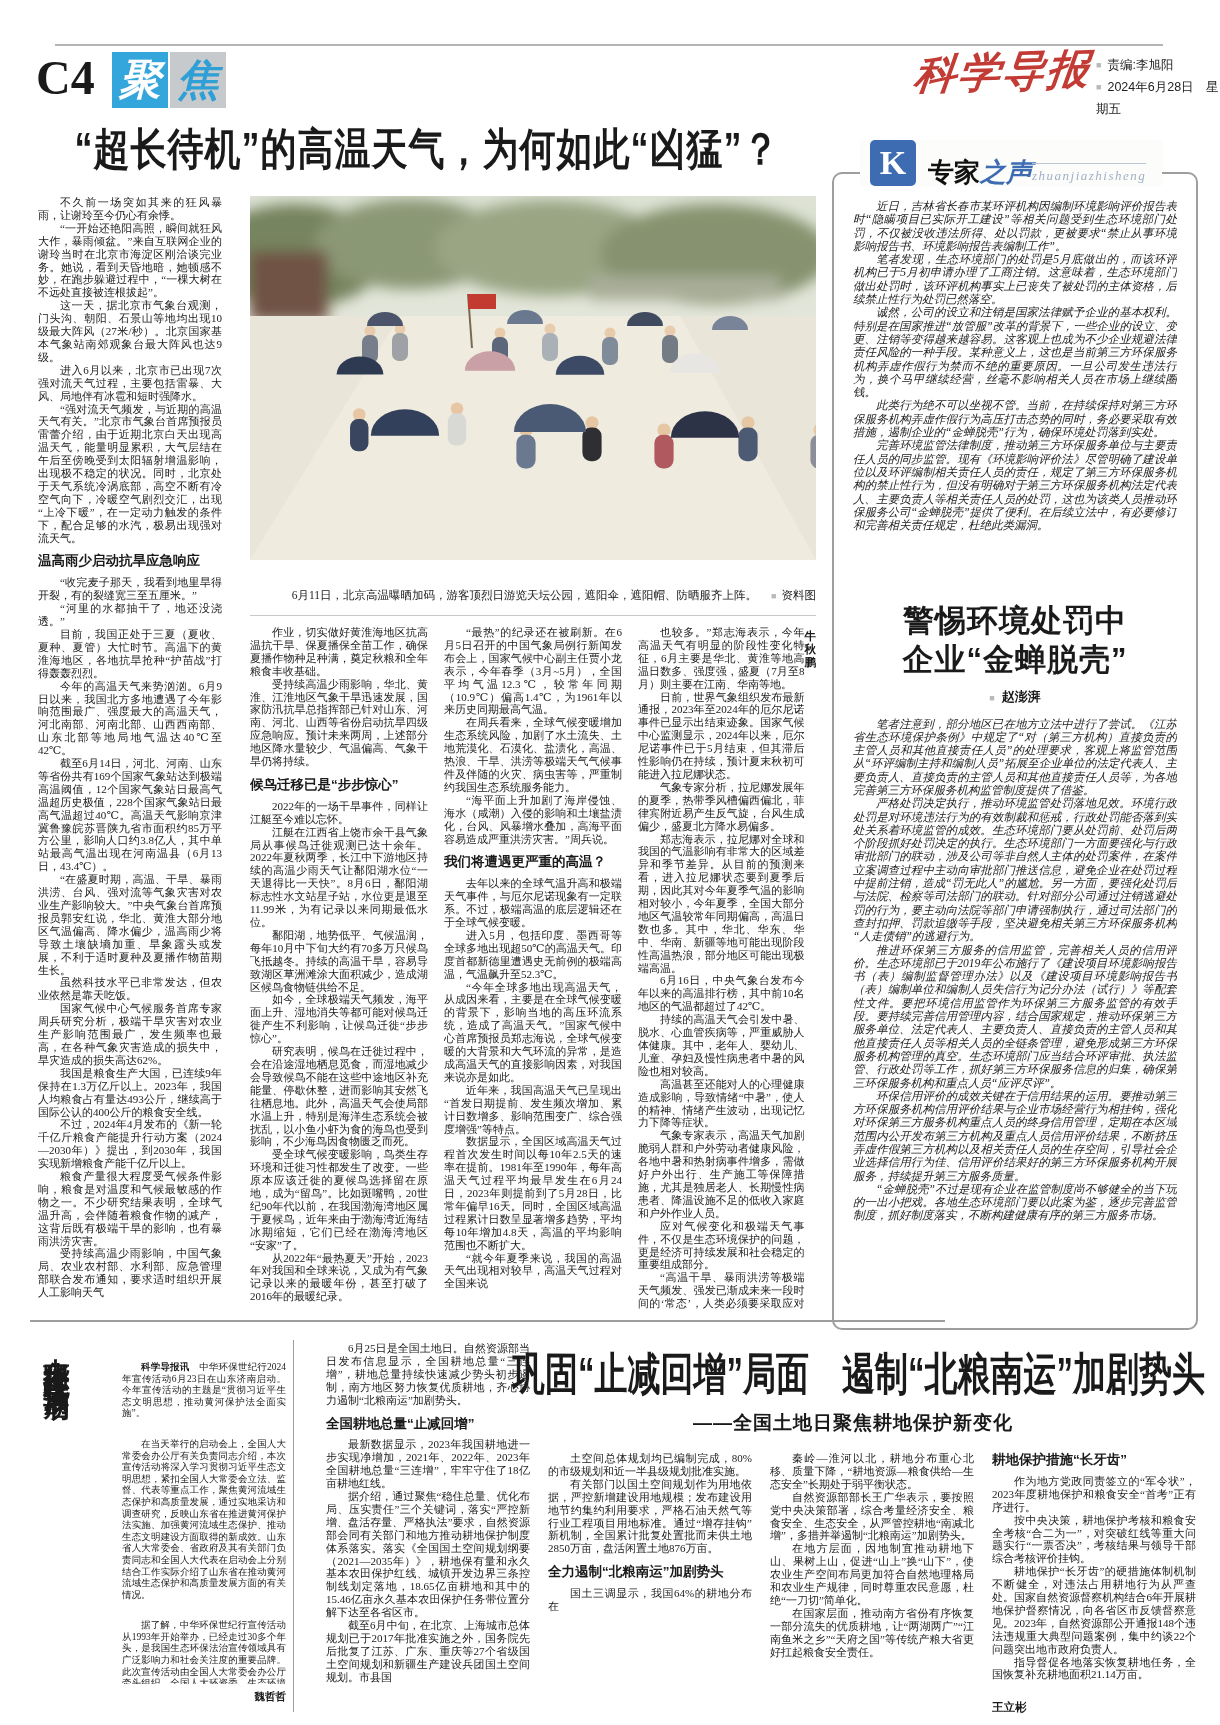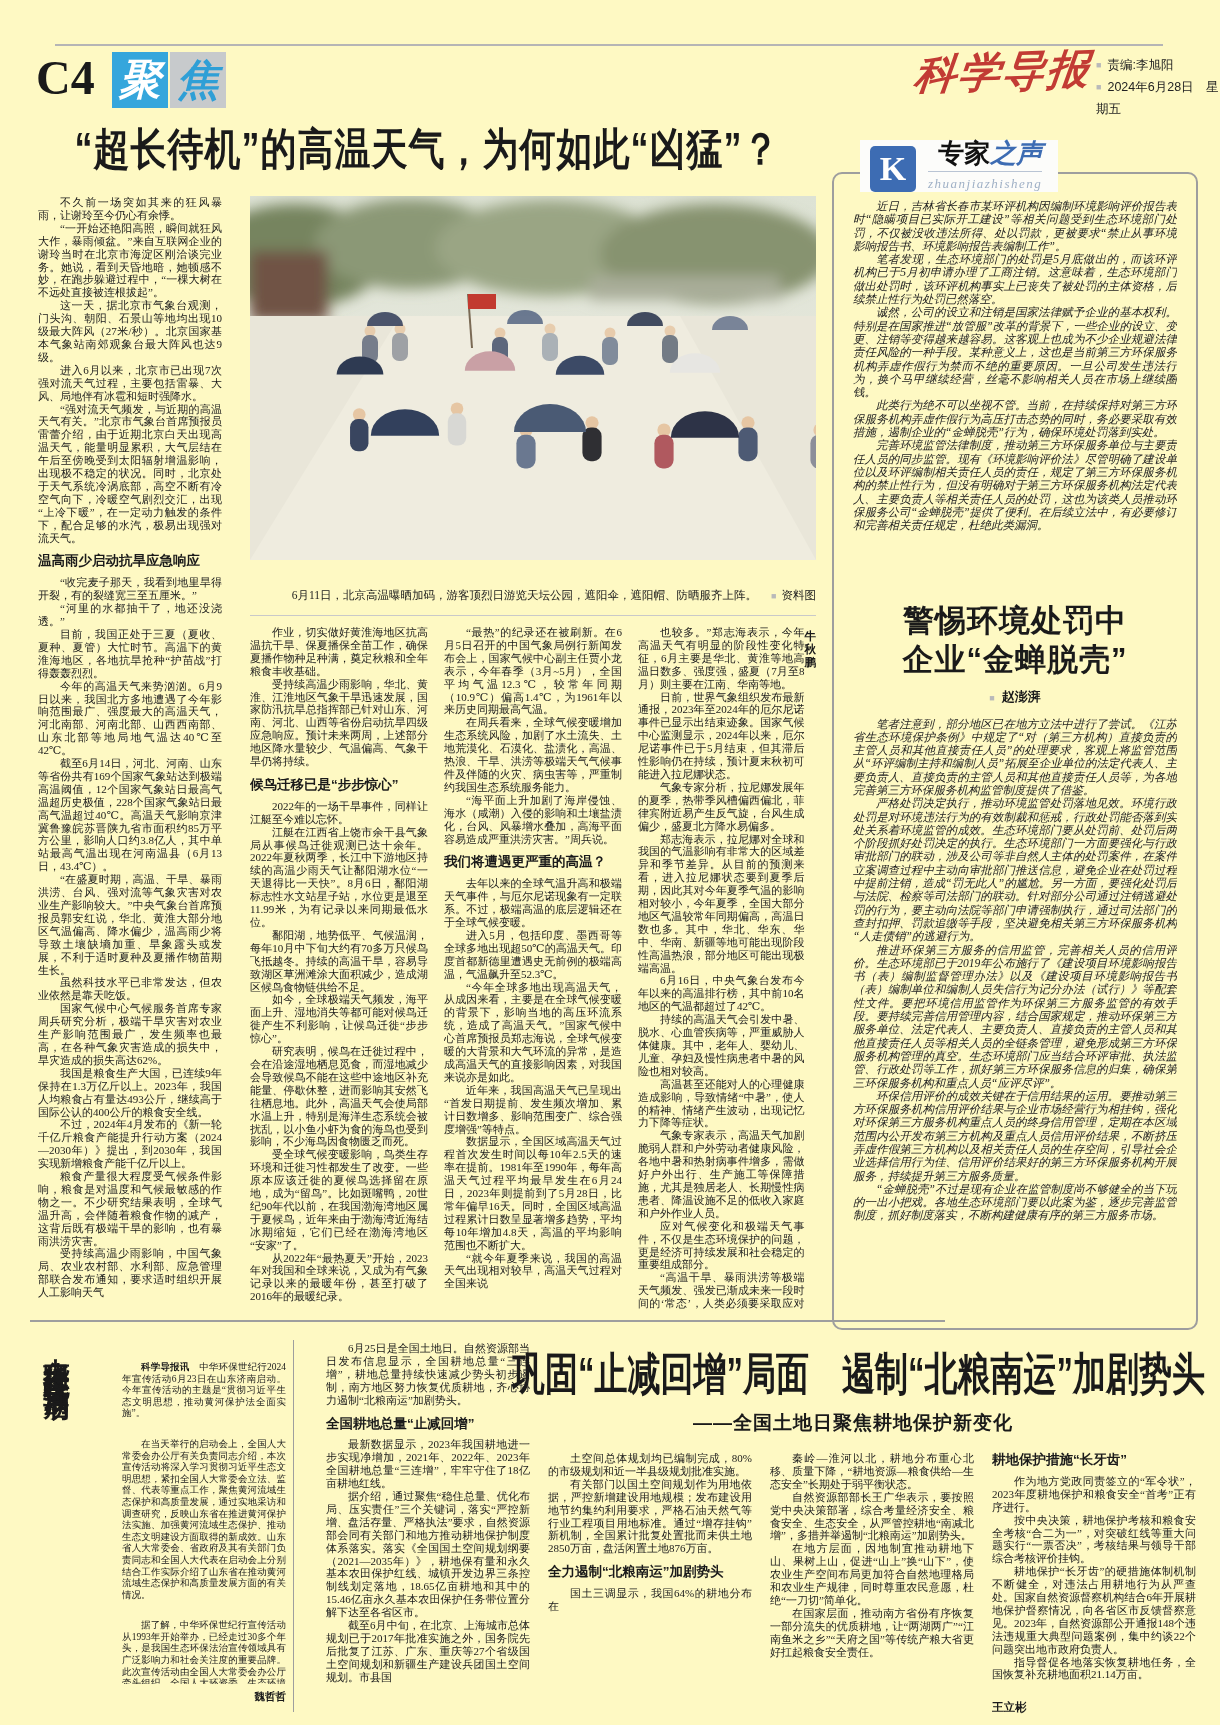--- a/index.html
+++ b/index.html
@@ -1,19 +1,19 @@
 <!DOCTYPE html>
 <html lang="zh"><head>
 <meta charset="utf-8">
 <style>
   * { margin:0; padding:0; box-sizing:border-box; }
   html,body { background:#888; }
   .page {
     position:relative; width:1220px; height:1725px; margin:0 auto;
-    background:#fef9c3; overflow:hidden; color:#1a1a1a;
+    background:#ffffff; overflow:hidden; color:#1a1a1a;
     font-family:"Liberation Serif","DejaVu Serif",serif;
   }
   
   .top-rule { position:absolute; left:55px; top:44px; width:1108px; height:2px; background:#b5b5b5; }
   .page-no { position:absolute; left:36px; top:50px; font-size:48px; font-weight:700; font-family:"Liberation Serif",serif; }
   .section-logo { position:absolute; left:112px; top:52px; display:flex; }
   .section-logo .sq { width:56px; height:56px; display:flex; align-items:center; justify-content:center;
       font-size:42px; font-weight:900; font-family:"Liberation Serif",serif; font-style:italic; }
   .sq.ju  { background:#35a6dc; color:#fff; }
   .sq.jiao{ background:#c7cacc; color:#2f9fd6; margin-left:2px; }
@@ -43,21 +43,21 @@
       border-bottom:1px solid #c9c9c9; padding-bottom:12px; }
   .credit::before { content:"■"; color:#b9b9b9; font-size:9px; margin-right:5px; }
   
   .sidebar { position:absolute; left:832px; top:172px; width:366px; height:1158px;
       border:2px solid #9e9e9e; border-radius:10px; padding:26px 19px 12px 19px; }
   .sb-header { position:absolute; top:-34px; left:26px; display:flex; align-items:flex-end; gap:12px;
       background:#fcfcfa; padding:0 16px 0 10px; }
   .k-logo { width:46px; height:46px; background:#3d6cb3; border-radius:5px; color:#fff;
       display:flex; align-items:center; justify-content:center; font-size:34px; font-weight:800;
       font-family:"Liberation Serif",serif; }
-  .sb-title-stack { display:flex; flex-direction:column;align-items:flex-end; }
+  .sb-title-stack { display:flex; flex-direction:row; }
   .sb-title { font-size:26px; line-height:1; white-space:nowrap; }
   .sb-title .b1 { font-weight:900; font-family:"Liberation Sans",sans-serif; color:#111; }
   .sb-title .b2 { font-weight:800; font-style:italic; color:#3d6cb3; font-family:"Liberation Serif",serif; }
   .sb-pinyin { font-size:13px; font-style:italic; color:#9fb0c6; letter-spacing:1.5px;
       border-top:1px solid #b9c4d4; margin-top:4px; padding-top:4px; }
   .sb-body { font-size:11.5px; line-height:13.3px; text-align:justify; font-style:italic; color:#222; }
   .sb-body p { text-indent:2em; }
   .sb-art-title { text-align:center; font-family:"Liberation Sans","DejaVu Sans",sans-serif;
       font-weight:900; font-size:31px; line-height:1.25; margin:16px 0 8px; letter-spacing:1px; }
   .sb-byline { text-align:center; font-size:13px; font-weight:700; margin-bottom:12px;

